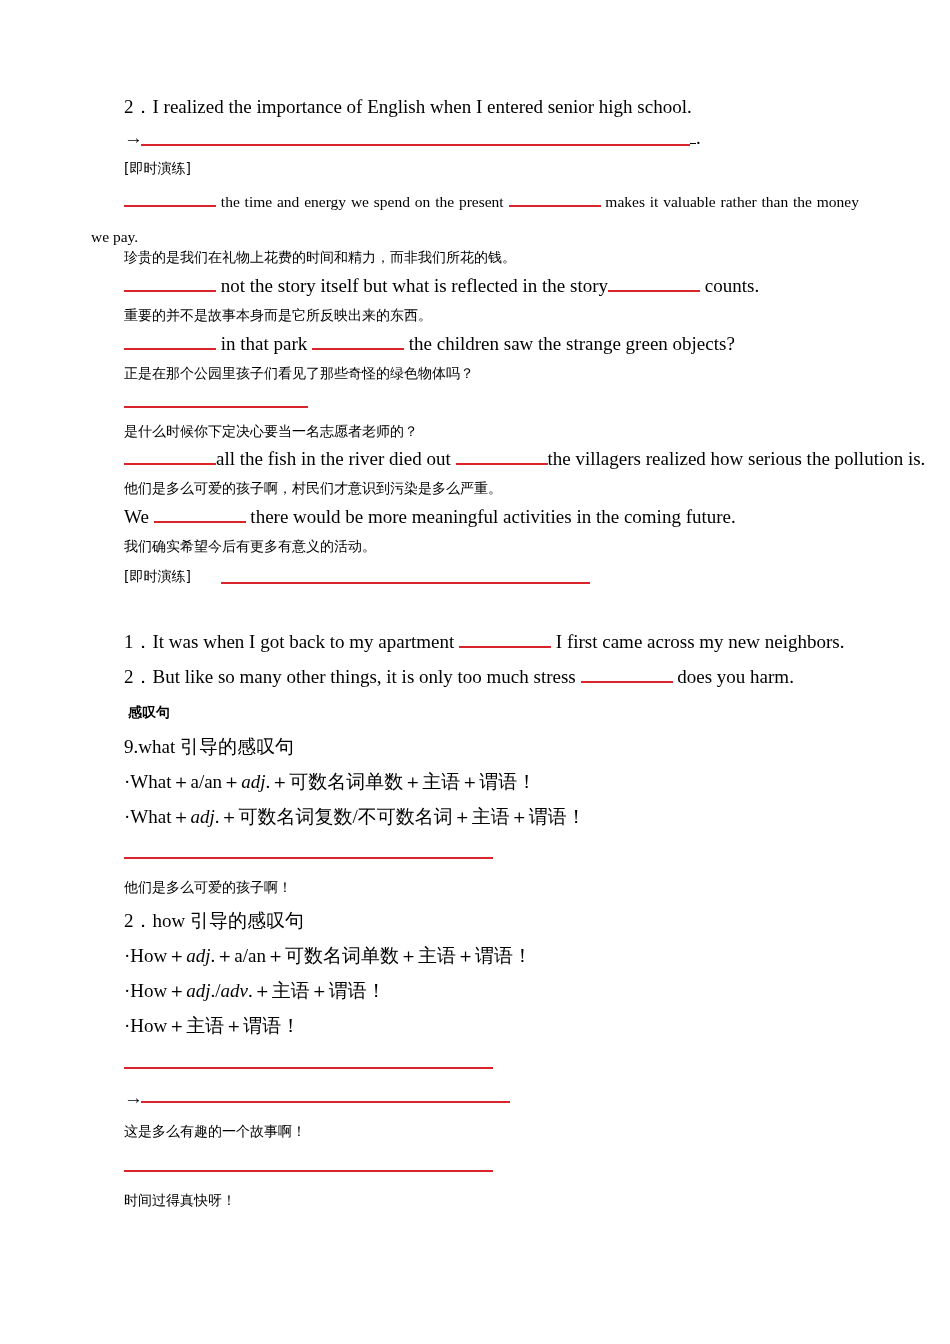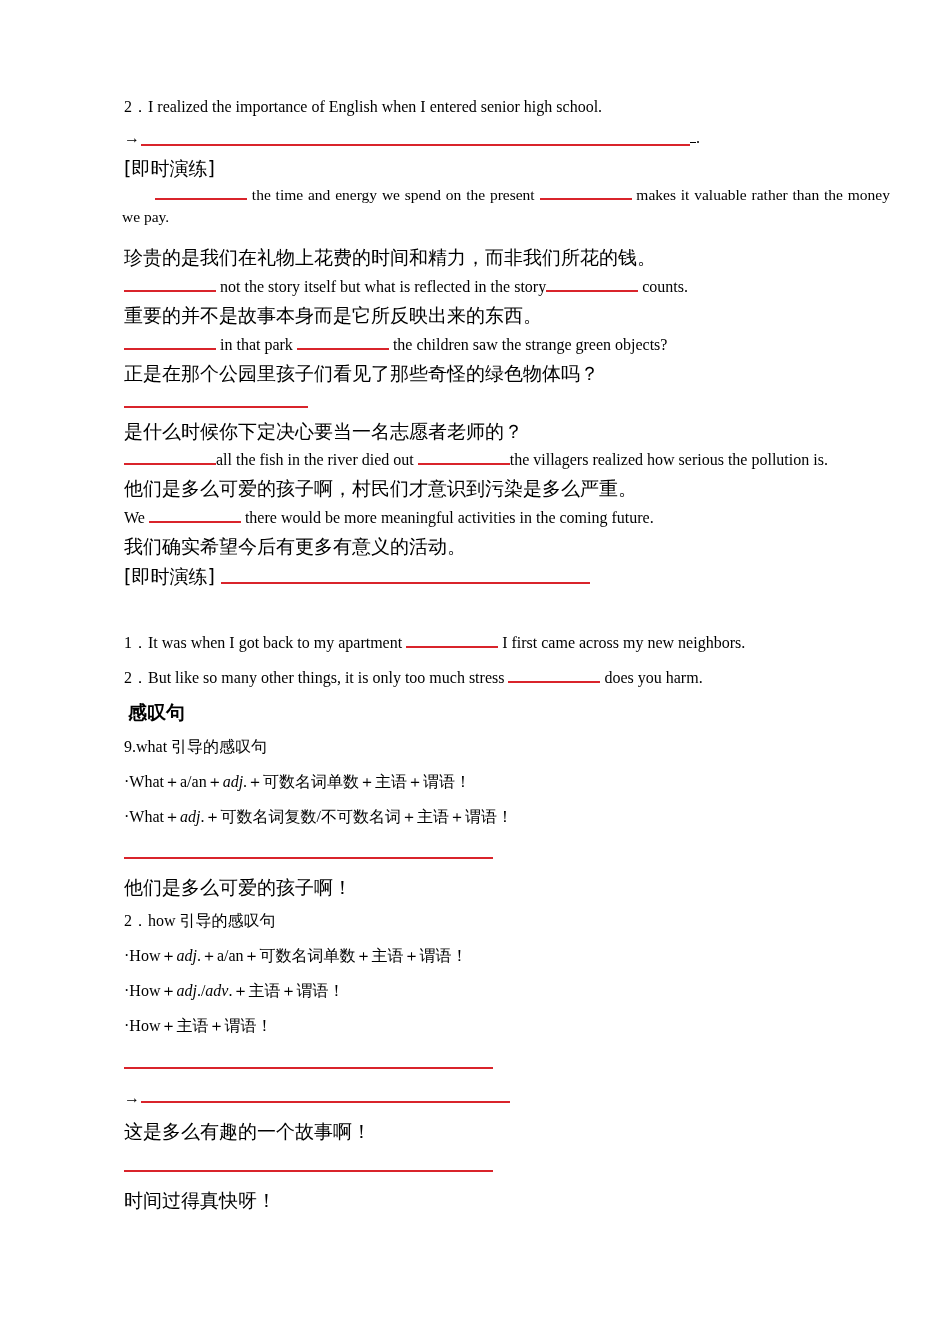--- a/index.html
+++ b/index.html
@@ -7,25 +7,25 @@
       width: 950px;
       height: 1344px;
       position: relative;
       overflow: hidden;
       font-family: "Liberation Serif", "DejaVu Serif", serif;
       color: #000000;
     }
     .line {
       position: absolute;
       left: 124px;
-      font-size: 16px;
+      font-size: 19px;
       line-height: 20px;
       white-space: nowrap;
     }
-    .cn { font-family: "DejaVu Sans", "Liberation Sans", sans-serif; font-size: 19px; }
+    .cn { font-family: "DejaVu Sans", "Liberation Sans", sans-serif; font-size: 14px; }
     .bold { font-weight: bold; }
     .blank {
       display: inline-block;
       height: 14px;
       border-bottom: 2px solid #d9242b;
       vertical-align: baseline;
     }
     .blank.w92 { width: 92px; }
     .blank.w184 { width: 184px; }
     .longline {
@@ -37,24 +37,23 @@
       display: inline-block;
       width: 6px;
       height: 14px;
       border-bottom: 1.5px solid #000;
     }
     .just {
       position: absolute;
       left: 91px;
       width: 768px;
       font-size: 15.5px;
-      line-height: 22px;
+      line-height: 35px;
       text-align: justify;
       text-indent: 33px;
-      margin-left: 31px;
     }
     i { font-style: italic; }
   </style>
 </head>
 <body>
 
 <div class="line" style="top:97px;">2．I realized the importance of English when I entered senior high school.</div>
 
 <div class="line" style="top:128px;">
   <span>→</span>

